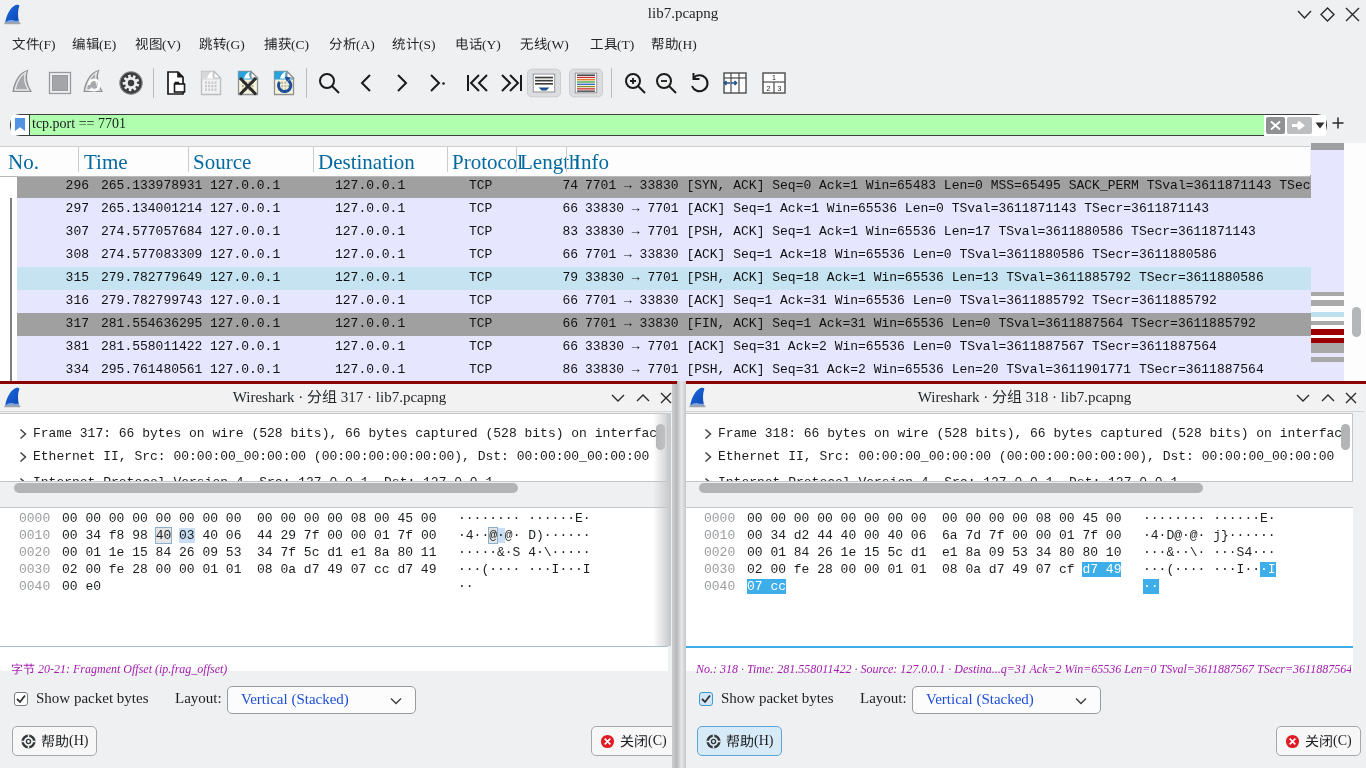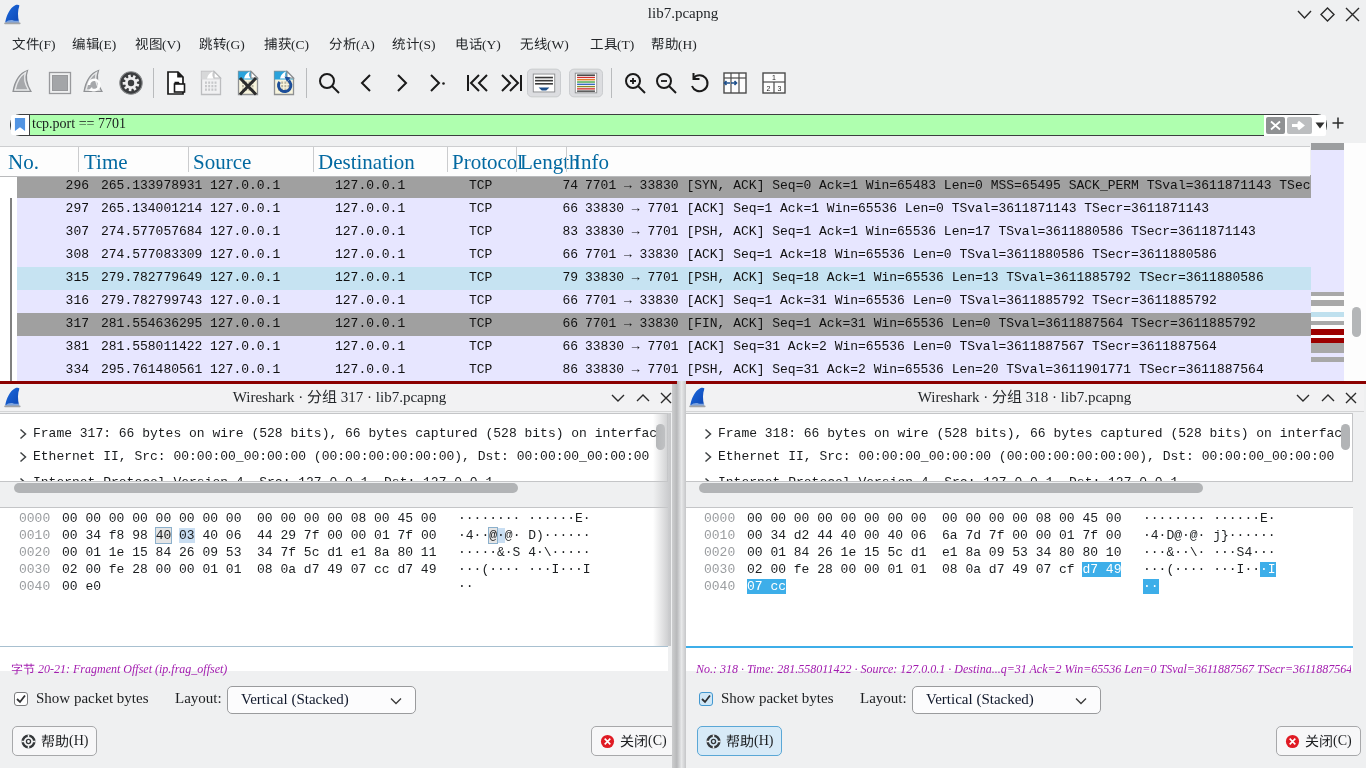--- a/index.html
+++ b/index.html
@@ -53,21 +53,21 @@
 .asc { position:absolute; left:458px; }
 .hl { background:#c9def2; }
 .hlb { background:#e5e5e5; outline:1px solid #8bb0cc; }
 .selb { background:#3daee9; color:#fff; }
 .hsep { position:absolute; left:0; top:262px; width:668px; }
 .dstat { position:absolute; left:11px; top:278px; width:655px; font-size:12px; color:#a21caf; white-space:nowrap; overflow:hidden; }
 .chk { position:absolute; left:14px; top:308px; width:14px; height:14px; border-radius:3px; }
 .chk svg { position:absolute; left:0; top:0; }
 .chkl { position:absolute; left:36px; top:306px; font-size:15px; color:#1d1f21; }
 .layl { position:absolute; left:175px; top:306px; font-size:15px; color:#1d1f21; }
-.drop { position:absolute; left:227px; top:302px; width:189px; height:28px; border:1px solid #9a9b9d; border-radius:5px; background:#fcfcfd; font-size:15px; color:#0f172a; padding:4px 0 0 13px; }
+.drop { position:absolute; left:227px; top:302px; width:189px; height:28px; border:1px solid #9a9b9d; border-radius:5px; background:#fcfcfd; font-size:15px; color:#1d4ed8; padding:4px 0 0 13px; }
 .dchev { position:absolute; right:12px; top:7px; }
 .btn { position:absolute; top:342px; height:30px; border-radius:5px; font-size:14px; color:#1d1f21; display:flex; align-items:center; padding:0 8px; }
 .helpb { left:12px; }
 .closeb { left:591px; background:#f7f7f8; border:1px solid #a7a8aa; }
 i { font-style:italic; }
 </style></head>
 <body>
 <svg style="position:absolute;width:0;height:0" aria-hidden="true">
     <defs>
       <g id="u6587">

